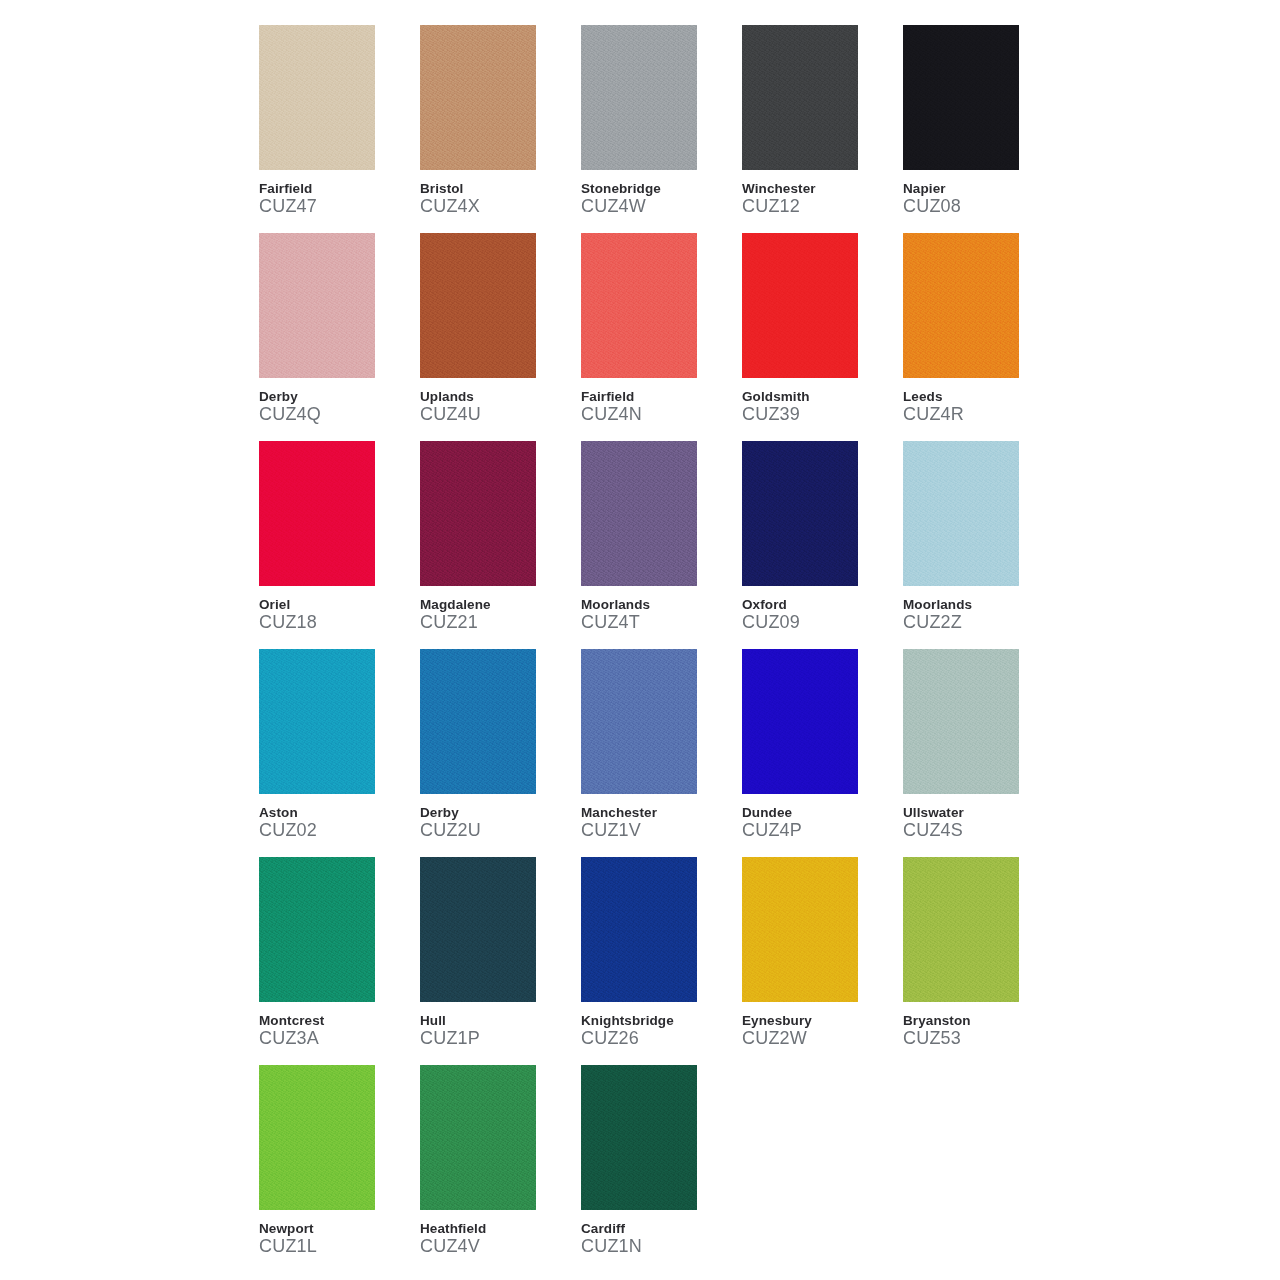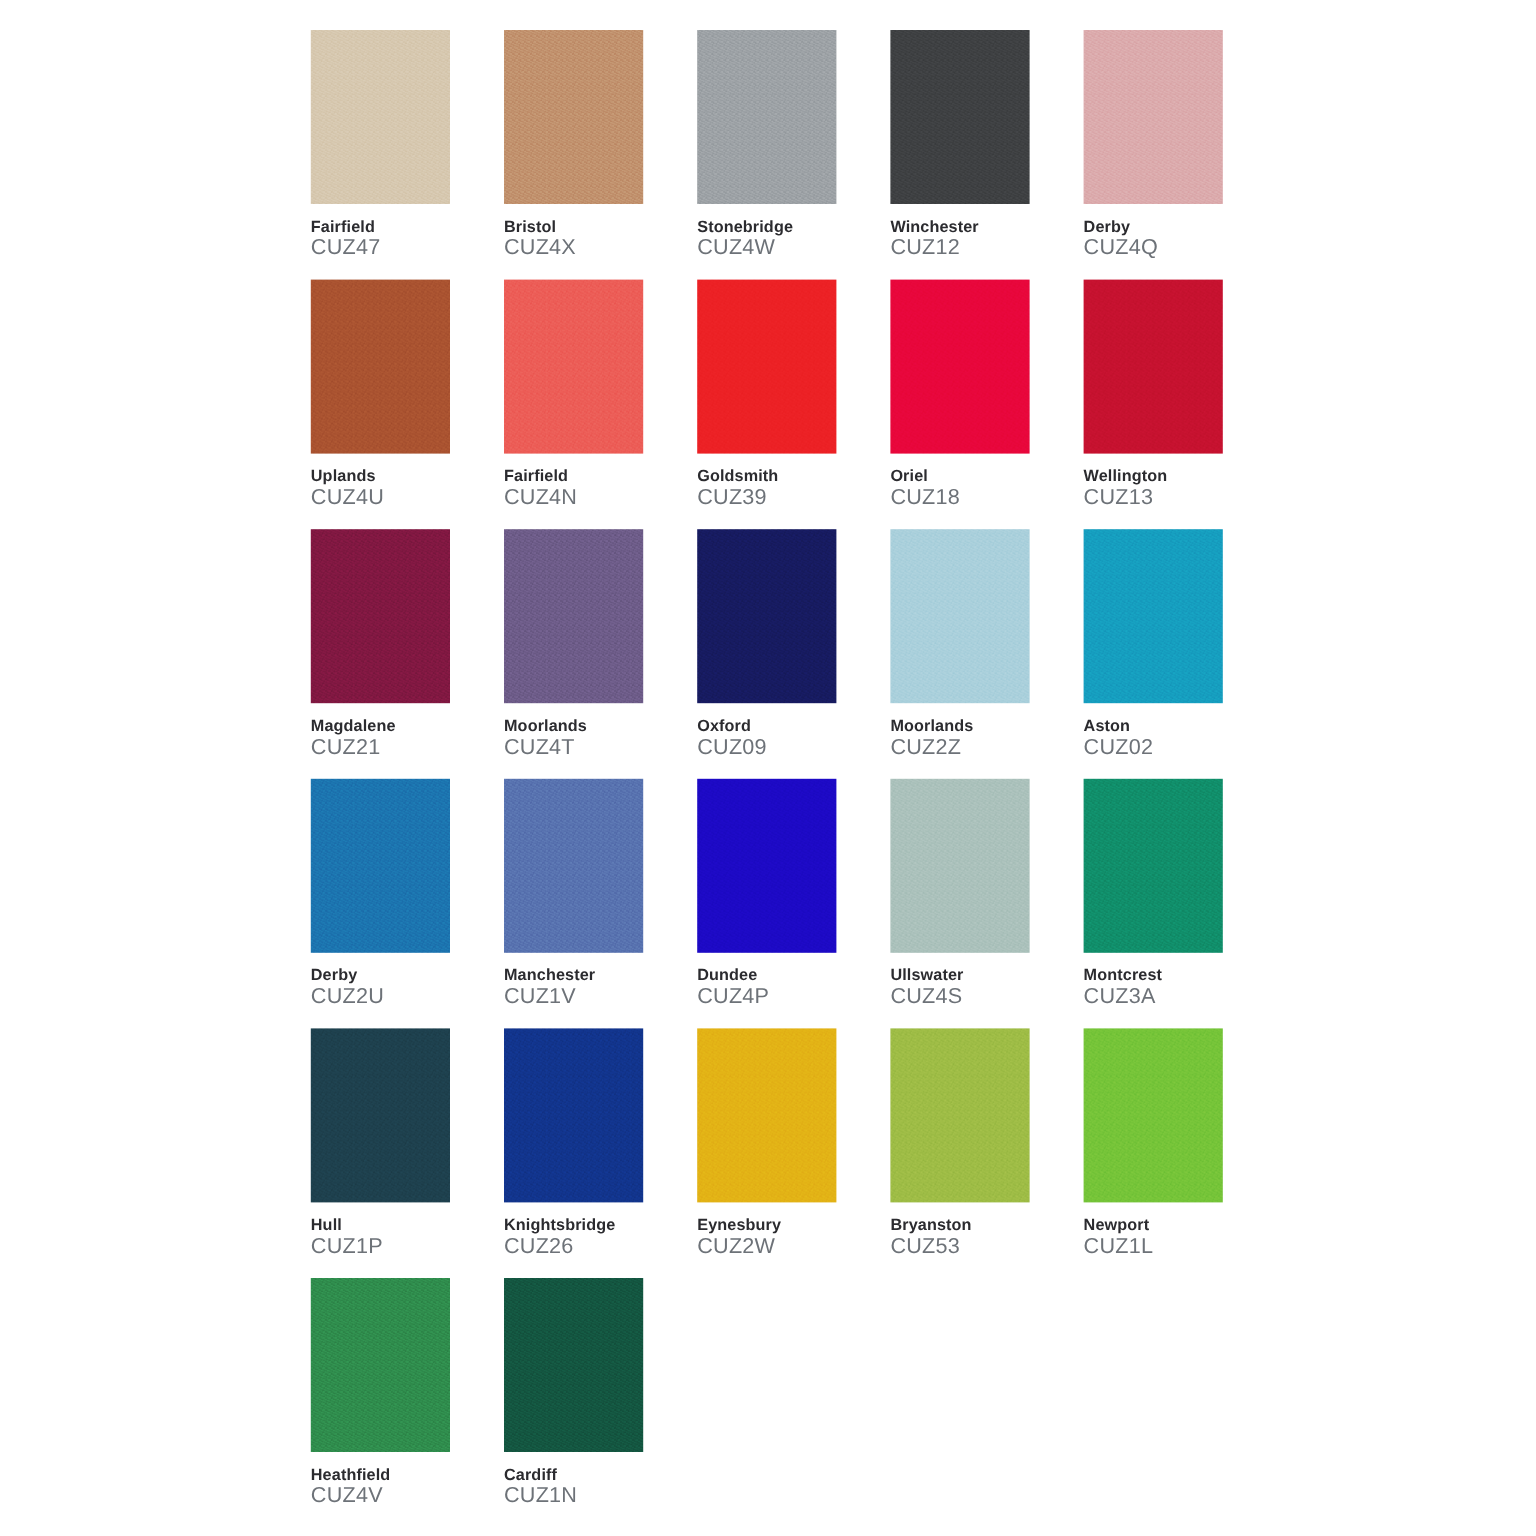--- a/index.html
+++ b/index.html
@@ -137,20 +137,27 @@
         </div>
       </div>
       <div class="swatch-cell">
         <div class="chip" style="background-color: rgb(61, 63, 65);"></div>
         <div class="caption">
           <div class="chip-name">Winchester</div>
           <div class="chip-code">CUZ12</div>
         </div>
       </div>
       <div class="swatch-cell">
+        <div class="chip" style="background-color: rgb(21, 21, 26);"></div>
+        <div class="caption">
+          <div class="chip-name">Napier</div>
+          <div class="chip-code">CUZ08</div>
+        </div>
+      </div>
+      <div class="swatch-cell">
         <div class="chip" style="background-color: rgb(219, 169, 171);"></div>
         <div class="caption">
           <div class="chip-name">Derby</div>
           <div class="chip-code">CUZ4Q</div>
         </div>
       </div>
       <div class="swatch-cell">
         <div class="chip" style="background-color: rgb(168, 81, 47);"></div>
         <div class="caption">
           <div class="chip-name">Uplands</div>
@@ -165,34 +172,34 @@
         </div>
       </div>
       <div class="swatch-cell">
         <div class="chip" style="background-color: rgb(236, 32, 36);"></div>
         <div class="caption">
           <div class="chip-name">Goldsmith</div>
           <div class="chip-code">CUZ39</div>
         </div>
       </div>
       <div class="swatch-cell">
+        <div class="chip" style="background-color: rgb(232, 129, 28);"></div>
+        <div class="caption">
+          <div class="chip-name">Leeds</div>
+          <div class="chip-code">CUZ4R</div>
+        </div>
+      </div>
+      <div class="swatch-cell">
         <div class="chip" style="background-color: rgb(232, 6, 58);"></div>
         <div class="caption">
           <div class="chip-name">Oriel</div>
           <div class="chip-code">CUZ18</div>
         </div>
       </div>
       <div class="swatch-cell">
-        <div class="chip" style="background-color: rgb(197, 17, 46);"></div>
-        <div class="caption">
-          <div class="chip-name">Wellington</div>
-          <div class="chip-code">CUZ13</div>
-        </div>
-      </div>
-      <div class="swatch-cell">
         <div class="chip" style="background-color: rgb(126, 23, 64);"></div>
         <div class="caption">
           <div class="chip-name">Magdalene</div>
           <div class="chip-code">CUZ21</div>
         </div>
       </div>
       <div class="swatch-cell">
         <div class="chip" style="background-color: rgb(107, 90, 134);"></div>
         <div class="caption">
           <div class="chip-name">Moorlands</div>

